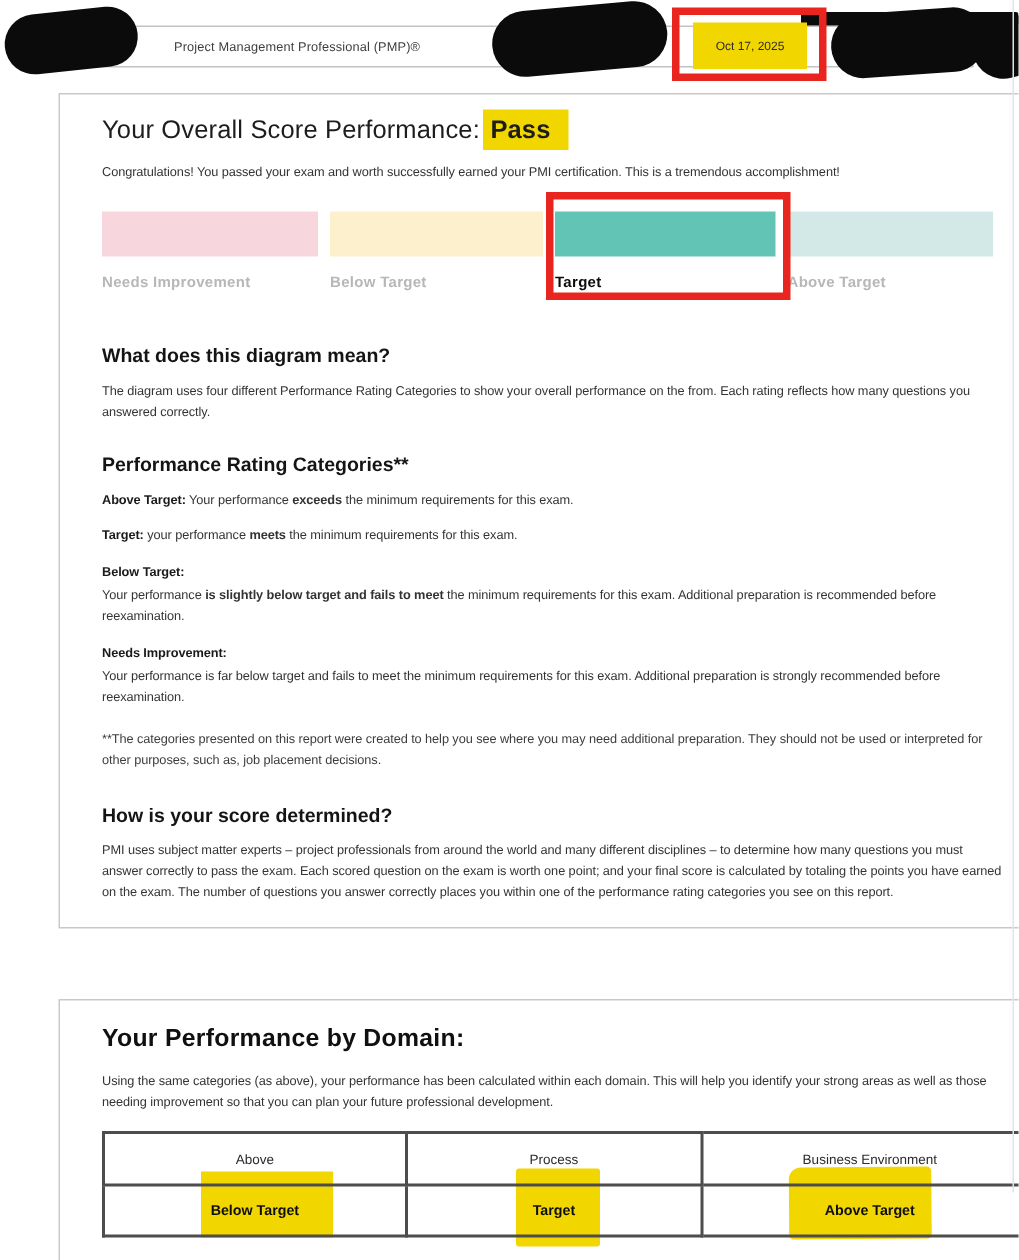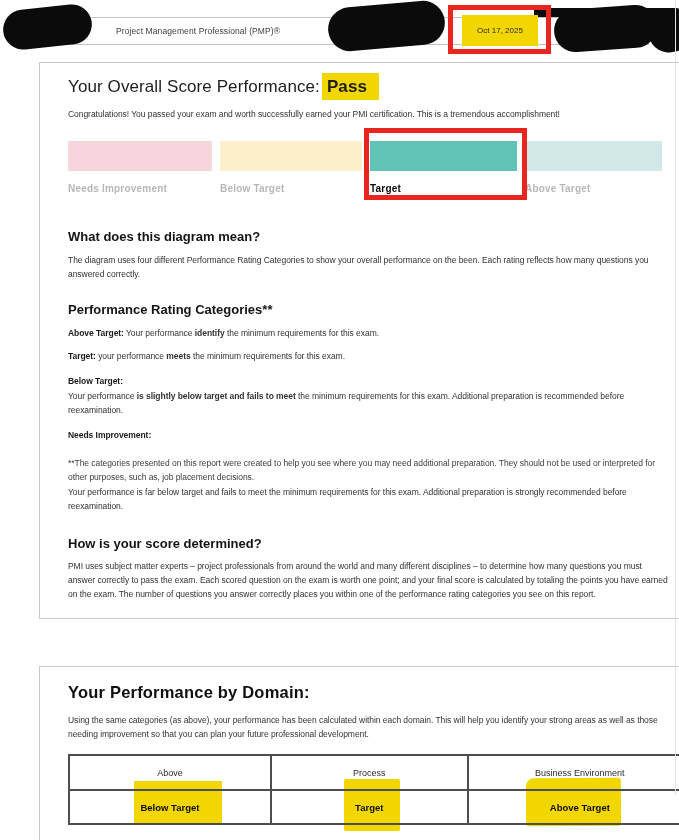--- a/index.html
+++ b/index.html
@@ -102,35 +102,35 @@
       <div class="label-row">
         <span class="bar-label seg-0">Needs Improvement</span>
         <span class="bar-label seg-1">Below Target</span>
         <span class="bar-label seg-2 active">Target</span>
         <span class="bar-label seg-3">Above Target</span>
       </div>
       <div class="target-annotation"></div>
     </div>
 
     <h3 class="h3 mt-lg">What does this diagram mean?</h3>
-    <p class="p w600 cat-line">The diagram uses four different Performance Rating Categories to show your overall performance on the been. Each rating reflects how many questions you answered correctly.</p>
+    <p class="p w600 cat-line">The diagram uses four different Performance Rating Categories to show your overall performance on the from. Each rating reflects how many questions you answered correctly.</p>
 
     <h3 class="h3 mt-md">Performance Rating Categories**</h3>
 
-    <p class="p w600 cat-line"><b class="cat-label">Above Target:</b><span> Your performance </span><b>identify</b><span> the minimum requirements for this exam.</span></p>
+    <p class="p w600 cat-line"><b class="cat-label">Above Target:</b><span> Your performance </span><b>exceeds</b><span> the minimum requirements for this exam.</span></p>
 
     <p class="p w600 cat-line"><b class="cat-label">Target:</b><span> your performance </span><b>meets</b><span> the minimum requirements for this exam.</span></p>
 
     <p class="p cat-head"><b class="cat-label">Below Target:</b></p>
     <p class="p w600 cat-body"><span>Your performance </span><b>is slightly below target and fails to meet</b><span> the minimum requirements for this exam. Additional preparation is recommended before reexamination.</span></p>
 
     <p class="p cat-head"><b class="cat-label">Needs Improvement:</b></p>
+    <p class="p w600 cat-body">Your performance is far below target and fails to meet the minimum requirements for this exam. Additional preparation is strongly recommended before reexamination.</p>
+
     <p class="p w590 footnote">**The categories presented on this report were created to help you see where you may need additional preparation. They should not be used or interpreted for other purposes, such as, job placement decisions.</p>
-
-    <p class="p w600 cat-body">Your performance is far below target and fails to meet the minimum requirements for this exam. Additional preparation is strongly recommended before reexamination.</p>
 
     <h3 class="h3 score-head">How is your score determined?</h3>
     <p class="p w600 score-body">PMI uses subject matter experts – project professionals from around the world and many different disciplines – to determine how many questions you must answer correctly to pass the exam. Each scored question on the exam is worth one point; and your final score is calculated by totaling the points you have earned on the exam. The number of questions you answer correctly places you within one of the performance rating categories you see on this report.</p>
   </section>
 
   <section class="box box-2">
     <h2 class="h2">Your Performance by Domain:</h2>
     <p class="p w600 domain-intro">Using the same categories (as above), your performance has been calculated within each domain. This will help you identify your strong areas as well as those needing improvement so that you can plan your future professional development.</p>
 
     <div class="table-wrap">

